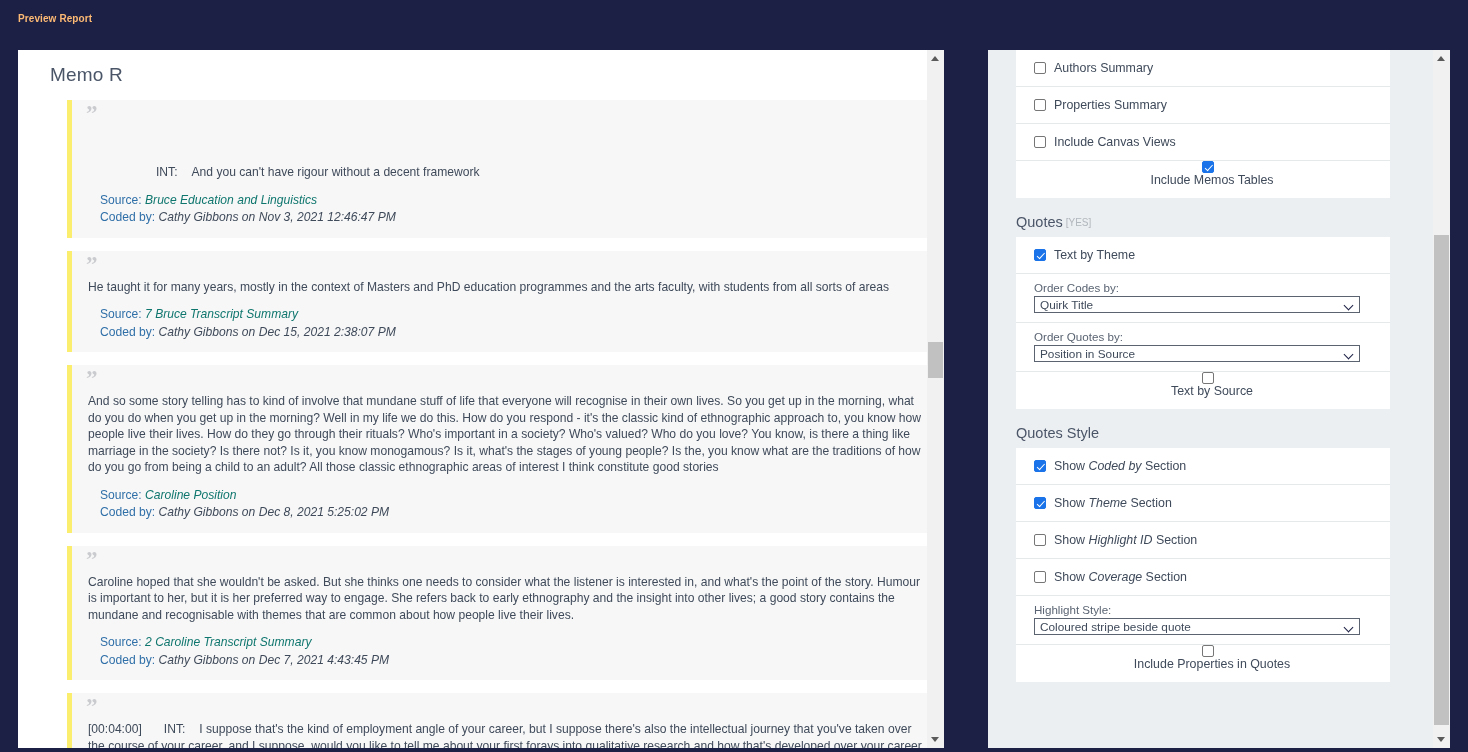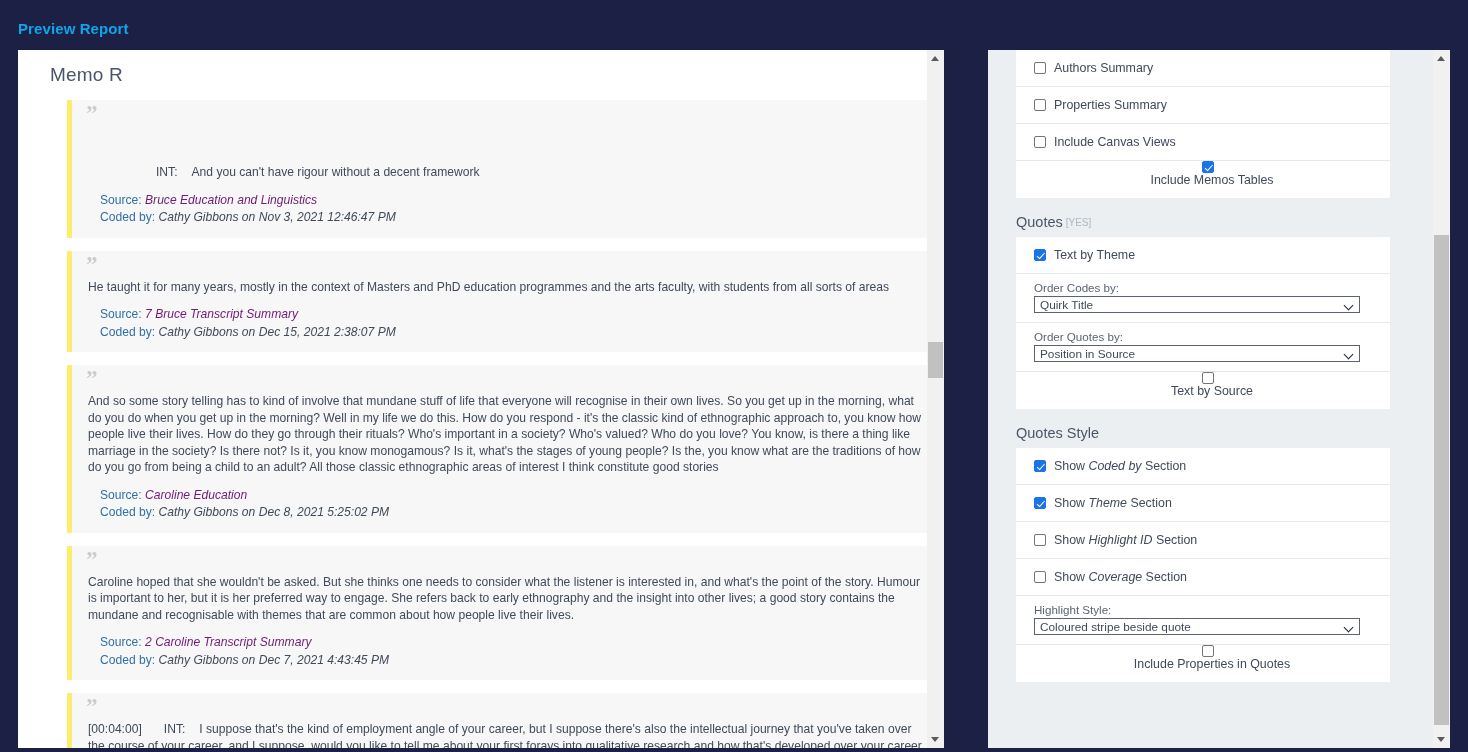--- a/index.html
+++ b/index.html
@@ -13,23 +13,23 @@
 
   
   .app-header {
     position: absolute;
     left: 0; top: 0;
     width: 1468px; height: 46px;
     background: #1d2045;
   }
   .app-header .title {
     position: absolute;
-    left: 18px; top: 20px;
-    color: #0ea5e9;
-    font-size: 15px;
+    left: 18px; top: 13px;
+    color: #fdba74;
+    font-size: 10px;
     font-weight: bold;
     letter-spacing: .1px;
   }
 
   
   .body-area {
     position: absolute;
     left: 0; top: 46px;
     width: 1468px; height: 706px;
     background: #1d2045;
@@ -89,21 +89,21 @@
   .quote-text .speaker-body { padding-left: 14px; }
   .quote-indent { padding-left: 46px; margin-top: 40px; }
 
   .quote-meta {
     margin: 11px 0 0 14px;
     font-size: 12.1px;
     line-height: 17.5px;
   }
   .meta-row { color: #2f6fa8; white-space: nowrap; }
   .meta-label { color: #2f6fa8; text-align: right; }
-  .meta-value { color: #701a75; font-style: italic; }
+  .meta-value { color: #0f766e; font-style: italic; }
   .meta-value-alt { color: #3f4a5a; font-style: italic; }
 
   
   .scrollbar {
     position: absolute;
     top: 0;
     width: 17px;
     height: 698px;
     background: #f1f1f1;
   }
@@ -265,21 +265,21 @@
             <div class="quote-text"><span>He taught it for many years, mostly in the context of Masters and PhD education programmes and the arts faculty, with students from all sorts of areas</span></div>
             <div class="quote-meta">
               <div class="meta-row"><span class="meta-label">Source: </span><span class="meta-value">7 Bruce Transcript Summary</span></div>
               <div class="meta-row"><span class="meta-label">Coded by: </span><span class="meta-value-alt">Cathy Gibbons on Dec 15, 2021 2:38:07 PM</span></div>
             </div>
           </div>
           <div class="quote-block">
             <span class="quote-mark">”</span>
             <div class="quote-text"><span>And so some story telling has to kind of involve that mundane stuff of life that everyone will recognise in their own lives.  So you get up in the morning, what do you do when you get up in the morning? Well in my life we do this.  How do you respond -  it's the classic kind of ethnographic approach to, you know how people live their lives.  How do they go through their rituals? Who's important in a society? Who's valued?  Who do you love?  You know, is there a thing like marriage in the society? Is there not?  Is it, you know monogamous? Is it, what's the stages of young people?  Is the, you know what are the traditions of how do you go from being a child to an adult?  All those classic ethnographic areas of interest I think constitute good stories</span></div>
             <div class="quote-meta">
-              <div class="meta-row"><span class="meta-label">Source: </span><span class="meta-value">Caroline Education</span></div>
+              <div class="meta-row"><span class="meta-label">Source: </span><span class="meta-value">Caroline Position</span></div>
               <div class="meta-row"><span class="meta-label">Coded by: </span><span class="meta-value-alt">Cathy Gibbons on Dec 8, 2021 5:25:02 PM</span></div>
             </div>
           </div>
           <div class="quote-block">
             <span class="quote-mark">”</span>
             <div class="quote-text"><span>Caroline hoped that she wouldn't be asked. But she thinks one needs to consider what the listener is interested in, and what's the point of the story. Humour is important to her, but it is her preferred way to engage. She refers back to early ethnography and the insight into other lives; a good story contains the mundane and recognisable with themes that are common about how people live their lives.</span></div>
             <div class="quote-meta">
               <div class="meta-row"><span class="meta-label">Source: </span><span class="meta-value">2 Caroline Transcript Summary</span></div>
               <div class="meta-row"><span class="meta-label">Coded by: </span><span class="meta-value-alt">Cathy Gibbons on Dec 7, 2021 4:43:45 PM</span></div>
             </div>

